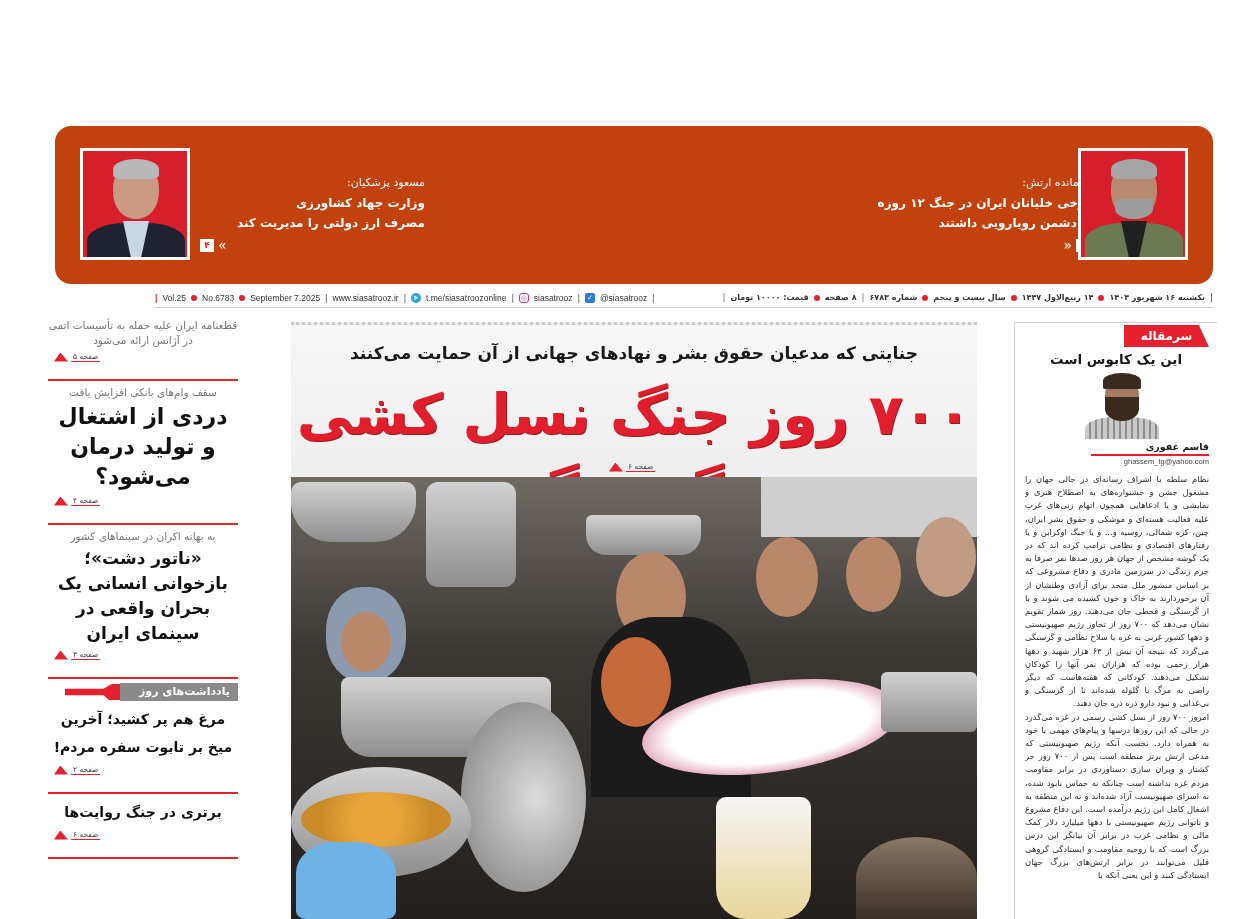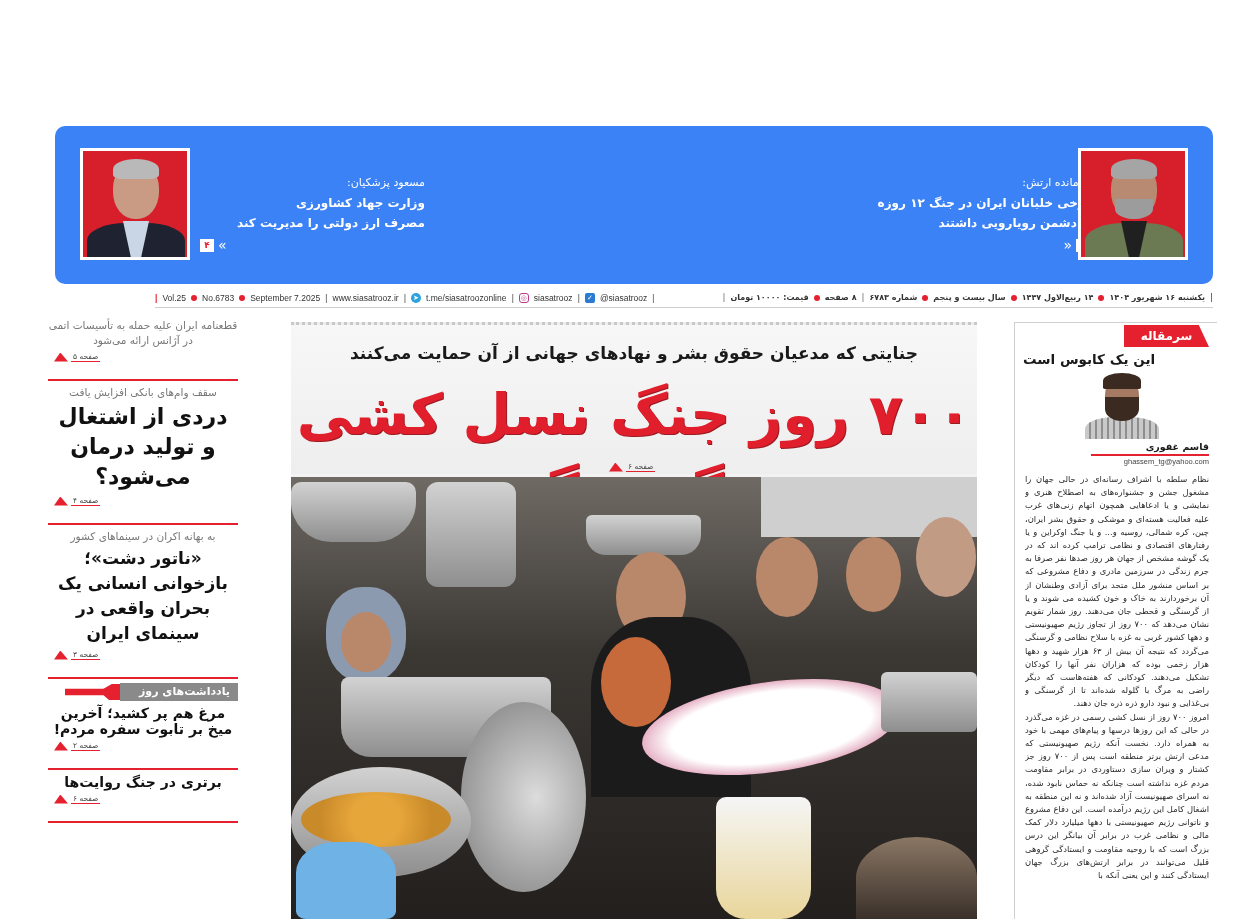--- a/index.html
+++ b/index.html
@@ -2,21 +2,21 @@
 <html><head>
   <meta charset="utf-8">
   <style>
     * { box-sizing: border-box; margin: 0; padding: 0; }
     html, body { width: 1250px; height: 919px; background: #ffffff; overflow: hidden; }
     body { font-family: "DejaVu Sans", sans-serif; color: #1a1a1a; position: relative; }
 
     
     .masthead {
       position: absolute; left: 55px; top: 126px; width: 1158px; height: 158px;
-      background: #3b82f6; border-radius: 10px;
+      background: #c2410c; border-radius: 16px;
     }
     .mh-photo {
       position: absolute; top: 22px; width: 110px; height: 112px;
       border: 3px solid #ffffff; background: #d71f2c; overflow: hidden;
     }
     .mh-photo.left { left: 25px; }
     .mh-photo.right { right: 25px; }
     .portrait { position: absolute; left: 0; right: 0; bottom: 0; top: 0; }
     .portrait .head {
       position: absolute; left: 30px; top: 12px; width: 46px; height: 56px;
@@ -97,21 +97,21 @@
     .ico-tw { background: #2b7bd3; border-radius: 2px; }
 
     
     .left-col { position: absolute; left: 48px; top: 318px; width: 190px; direction: rtl; text-align: center; }
     .story { padding-bottom: 16px; border-bottom: 2px solid #e5202f; margin-bottom: 4px; position: relative; }
     .story .kicker { font-size: 10.5px; color: #777777; line-height: 15px; }
     .story .headline { font-weight: bold; color: #111111; }
     .h-xl { font-size: 25px; line-height: 33px; margin-top: 2px; }
     .h-lg { font-size: 22px; line-height: 30px; margin-top: 2px; }
     .h-md { font-size: 17px; line-height: 25px; margin-top: 2px; }
-    .h-sm { font-size: 14px; line-height: 16px; margin-top: 2px; }
+    .h-sm { font-size: 14px; line-height: 28px; margin-top: 2px; }
     .pageref {
       display: flex; align-items: center; justify-content: flex-end; gap: 3px;
       direction: ltr; margin-top: 3px; height: 12px;
     }
     .left-col .pageref { justify-content: flex-start; padding-left: 6px; }
     .pageref .tri {
       width: 14px; height: 9px; background: #e5202f;
       clip-path: polygon(0 100%, 45% 0, 100% 100%);
     }
     .pageref .label { font-size: 7.5px; color: #444; border-bottom: 1px solid #e5202f; padding: 0 2px; direction: rtl; }
@@ -159,21 +159,21 @@
     .right-col {
       position: absolute; left: 1014px; top: 322px; width: 203px; height: 597px;
       border-left: 1px solid #d0d0d0; border-top: 1px solid #d0d0d0; direction: rtl;
     }
     .ed-tab {
       position: absolute; right: 8px; top: 2px; width: 85px; height: 22px;
       background: #e5202f; color: #fff; font-weight: bold; font-size: 12px;
       text-align: center; line-height: 22px;
       clip-path: polygon(0 0, 88% 0, 100% 100%, 0 100%);
     }
-    .ed-title { position: absolute; right: 8px; left: 8px; top: 28px; text-align: left; font-size: 13.5px; font-weight: bold; }
+    .ed-title { position: absolute; right: 8px; left: 8px; top: 28px; text-align: center; font-size: 13.5px; font-weight: bold; }
     .ed-photo {
       position: absolute; left: 68px; top: 50px; width: 78px; height: 66px; overflow: hidden;
     }
     .ed-photo .h { position: absolute; left: 22px; top: 4px; width: 34px; height: 40px; border-radius: 45%; background: #a57a62; }
     .ed-photo .hair { position: absolute; left: 20px; top: 0; width: 38px; height: 16px; border-radius: 50% 50% 10% 10%; background: #3b2a20; }
     .ed-photo .beard { position: absolute; left: 22px; top: 24px; width: 34px; height: 24px; border-radius: 0 0 50% 50%; background: #3b2a20; }
     .ed-photo .shirt { position: absolute; left: 2px; top: 44px; width: 74px; height: 30px; border-radius: 40% 40% 0 0; background: repeating-linear-gradient(90deg, #c9c9c9 0 4px, #8e8e8e 4px 6px); }
     .ed-author {
       position: absolute; right: 8px; width: 118px; top: 118px; font-size: 9.5px; font-weight: bold;
       border-bottom: 2px solid #e5202f; padding-bottom: 2px; text-align: right;

